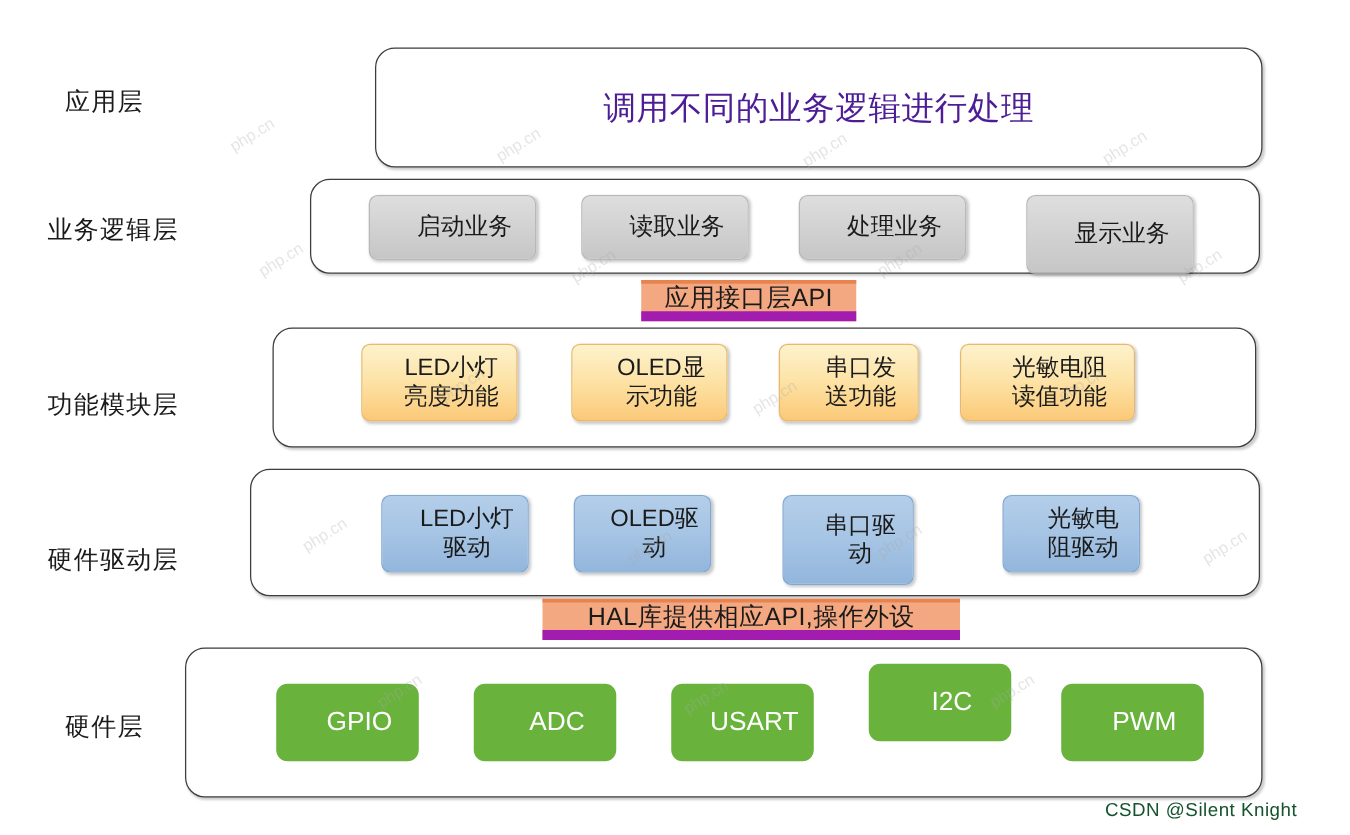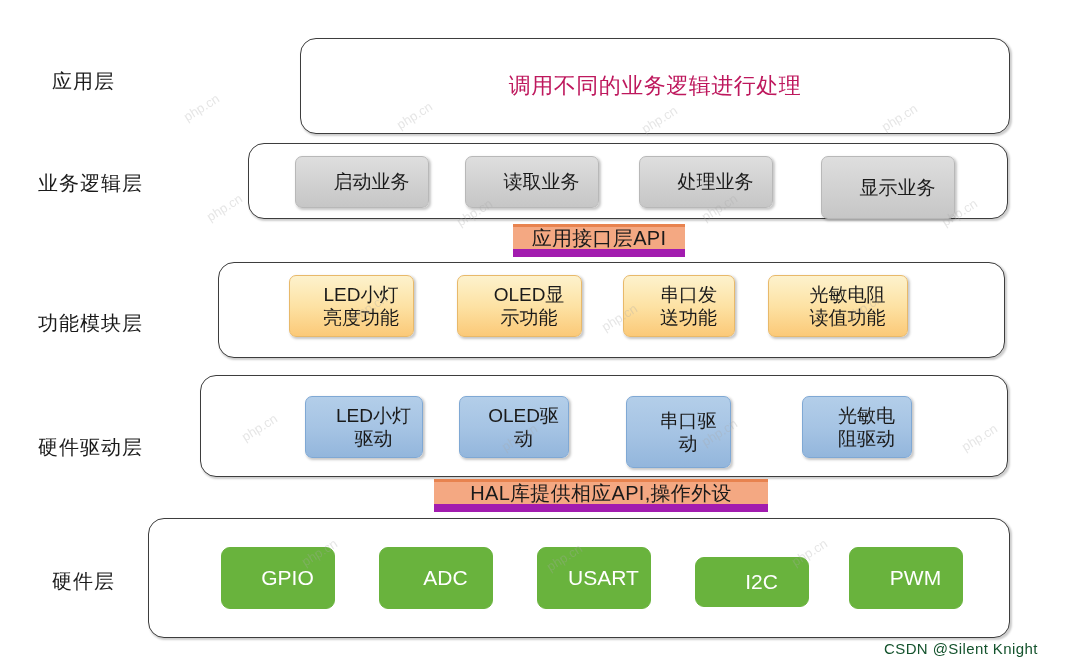--- a/index.html
+++ b/index.html
@@ -41,22 +41,22 @@
     box-sizing: border-box;
     box-shadow: 1.5px 1.5px 2px rgba(0,0,0,0.20);
     display: flex;
     align-items: center;
   }
   .layer-box.center-text {
     justify-content: center;
   }
 
   .layer-caption {
-    font-size: 22px;
-    color: #be185d;
+    font-size: 26px;
+    color: #4c1d95;
     letter-spacing: 0.5px;
     white-space: nowrap;
   }
 
   
   .chip {
     position: absolute;
     box-sizing: border-box;
     border-radius: 7px;
     display: flex;
@@ -197,19 +197,19 @@
   </div>
 
   <div class="api-band" style="left:434px; top:479px; width:334px; height:33px;">HAL库提供相应API,操作外设</div>
 
   <div class="row-label" style="left:52px; top:568px;">硬件层</div>
 
   <div class="layer-box" style="left:148px; top:518px; width:862px; height:120px;">
     <div class="chip green" style="left:72px; top:28px; width:114px; height:62px;text-align:center;">GPIO</div>
     <div class="chip green" style="left:230px; top:28px; width:114px; height:62px;">ADC</div>
     <div class="chip green" style="left:388px; top:28px; width:114px; height:62px;">USART</div>
-    <div class="chip green" style="left:546px; top:38px; width:114px; height:50px;">I2C</div>
+    <div class="chip green" style="left:546px; top:12px; width:114px; height:62px;">I2C</div>
     <div class="chip green" style="left:700px; top:28px; width:114px; height:62px;">PWM</div>
   </div>
 
   <div class="watermark" style="left:884px; top:640px;">CSDN @Silent Knight</div>
 
 </div>
 
 </body></html>

